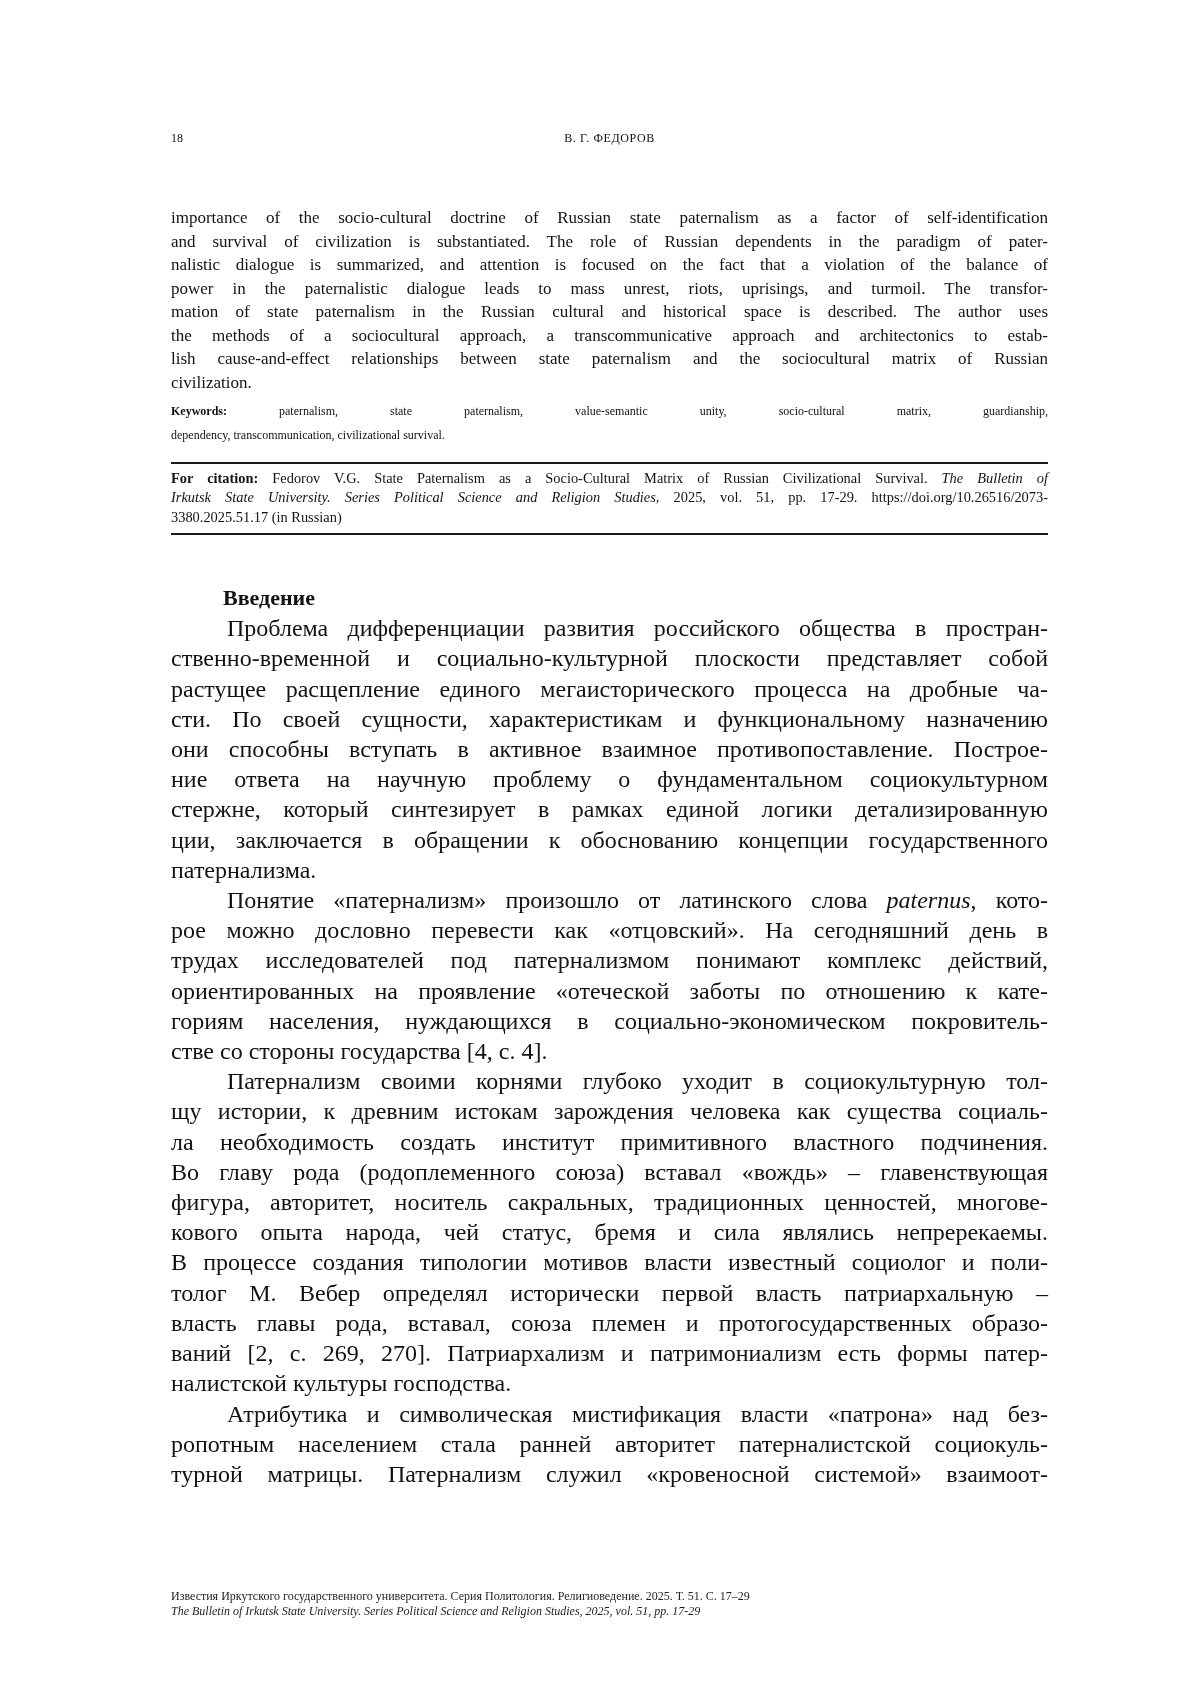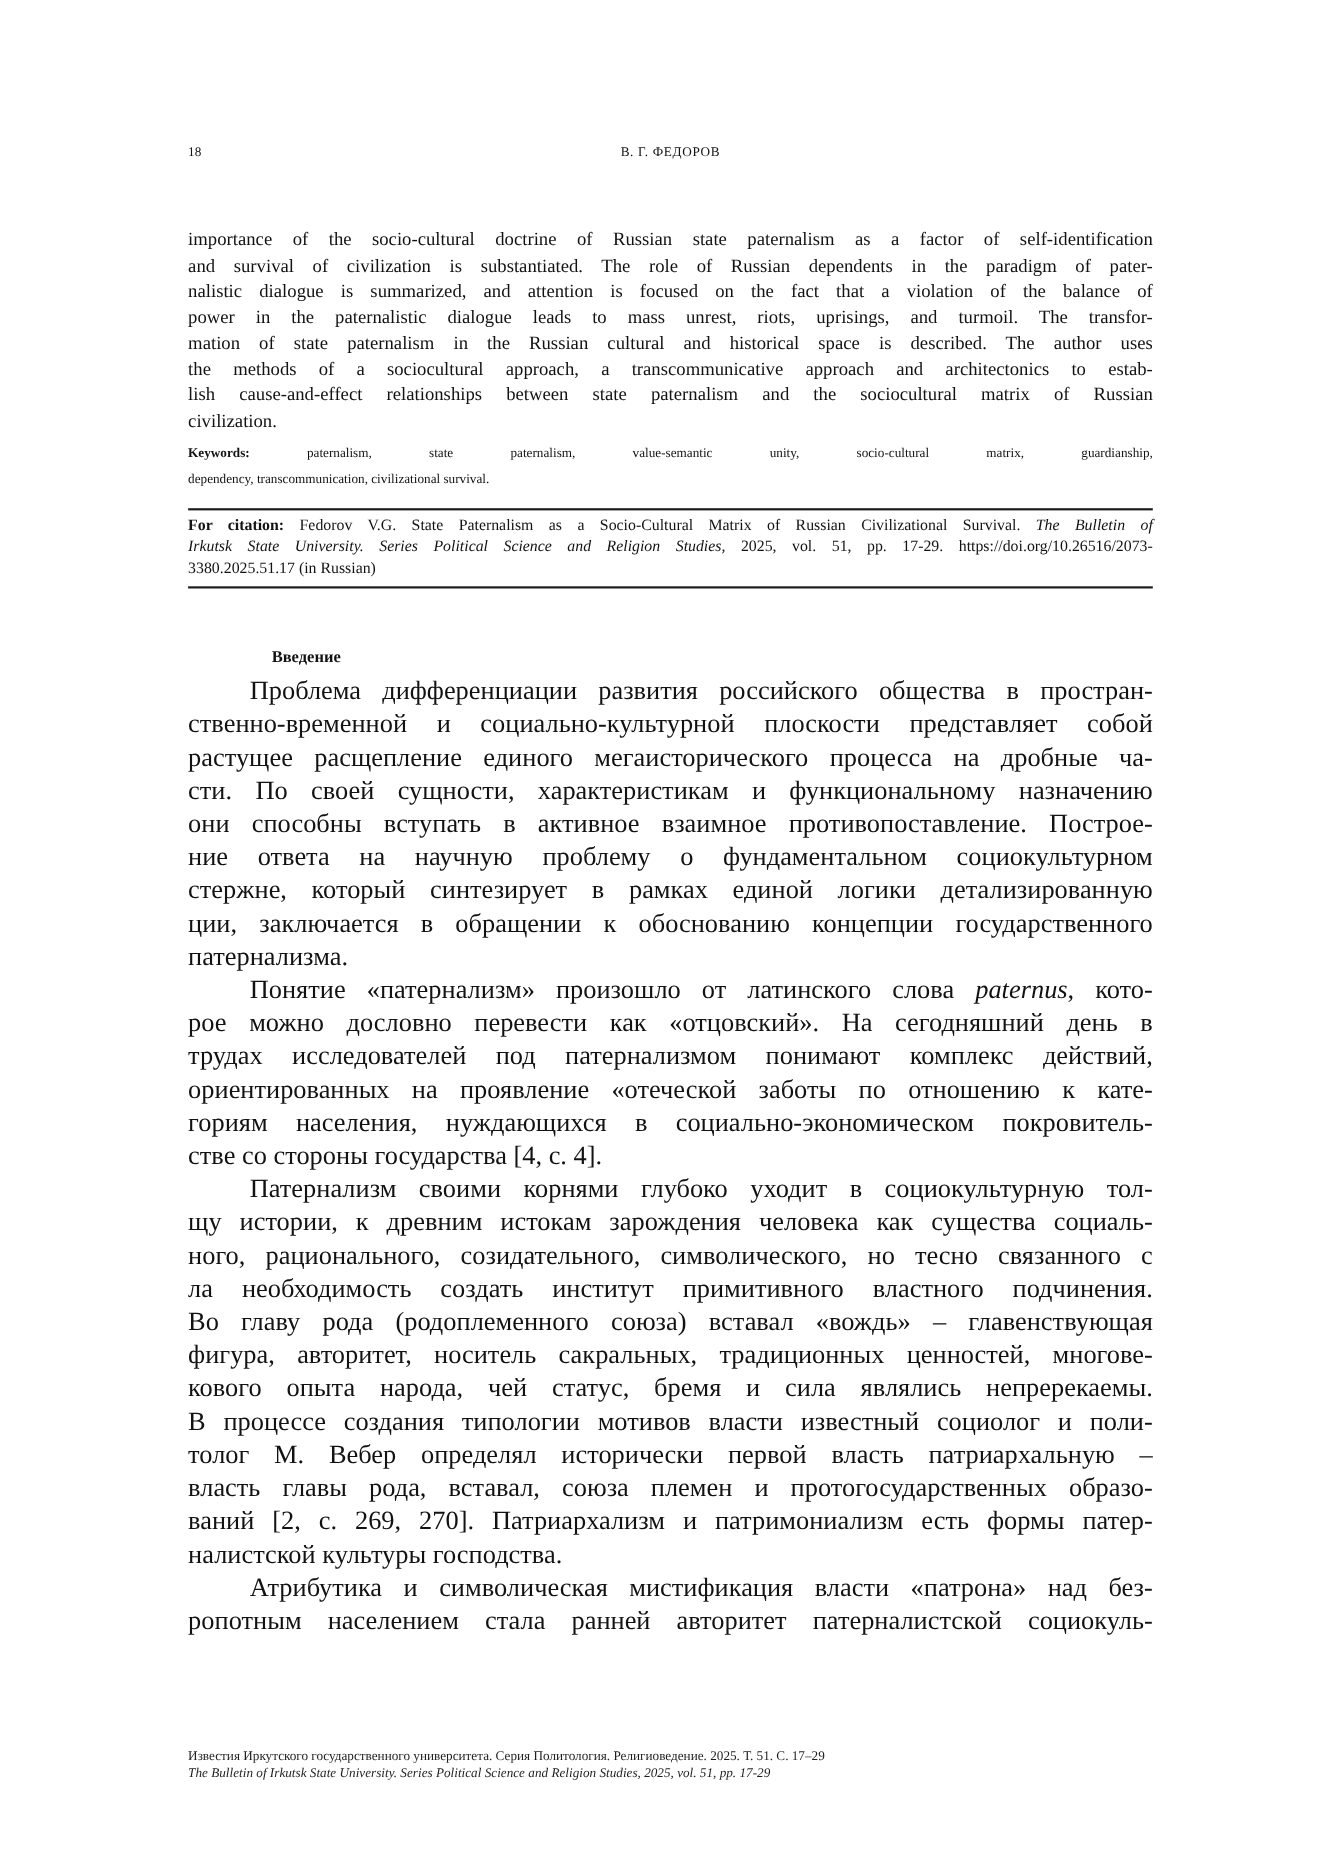--- a/index.html
+++ b/index.html
@@ -42,22 +42,22 @@
   .rule { border-top: 2px solid #1c1c1c; height: 0; }
   .rule-top { margin-top: 15px; }
 
   .citation {
     font-size: 14.4px;
     line-height: 19.4px;
     padding: 5px 0 6px 0;
   }
 
   .intro-heading {
-    margin: 48px 0 0 76px;
-    font-size: 15px;
+    margin: 48px 0 0 52px;
+    font-size: 22px;
     line-height: 30px;
     font-weight: bold;
   }
 
   .body-para {
     font-size: 24px;
     line-height: 30.2px;
   }
   .body-para .tline:first-child { text-indent: 56px; }
 
@@ -135,34 +135,34 @@
       <div class="tline">Понятие «патернализм» произошло от латинского слова <i>paternus</i>, кото-</div>
       <div class="tline">рое можно дословно перевести как «отцовский». На сегодняшний день в</div>
       <div class="tline">трудах исследователей под патернализмом понимают комплекс действий,</div>
       <div class="tline">ориентированных на проявление «отеческой заботы по отношению к кате-</div>
       <div class="tline">гориям населения, нуждающихся в социально-экономическом покровитель-</div>
       <div class="tline tline-last">стве со стороны государства [4, с. 4].</div>
     </div>
   <div class="body-para">
       <div class="tline">Патернализм своими корнями глубоко уходит в социокультурную тол-</div>
       <div class="tline">щу истории, к древним истокам зарождения человека как существа социаль-</div>
-      <div class="tline">ного, рационального, созидательного, символического, но тесно связанного с</div>
       <div class="tline">ла необходимость создать институт примитивного властного подчинения.</div>
       <div class="tline">Во главу рода (родоплеменного союза) вставал «вождь» – главенствующая</div>
       <div class="tline">фигура, авторитет, носитель сакральных, традиционных ценностей, многове-</div>
       <div class="tline">кового опыта народа, чей статус, бремя и сила являлись непререкаемы.</div>
       <div class="tline">В процессе создания типологии мотивов власти известный социолог и поли-</div>
       <div class="tline">толог М. Вебер определял исторически первой власть патриархальную –</div>
       <div class="tline">власть главы рода, вставал, союза племен и протогосударственных образо-</div>
       <div class="tline">ваний [2, с. 269, 270]. Патриархализм и патримониализм есть формы патер-</div>
       <div class="tline tline-last">налистской культуры господства.</div>
     </div>
   <div class="body-para">
       <div class="tline">Атрибутика и символическая мистификация власти «патрона» над без-</div>
       <div class="tline">ропотным населением стала ранней авторитет патерналистской социокуль-</div>
+      <div class="tline">турной матрицы. Патернализм служил «кровеносной системой» взаимоот-</div>
     </div>
 
 </div>
 
 <div class="footer">
   <div class="footer-ru">Известия Иркутского государственного университета. Серия Политология. Религиоведение. 2025. Т. 51. С. 17–29</div>
   <div class="footer-en">The Bulletin of Irkutsk State University. Series Political Science and Religion Studies, 2025, vol. 51, pp. 17-29</div>
 </div>
 
 </body></html>

